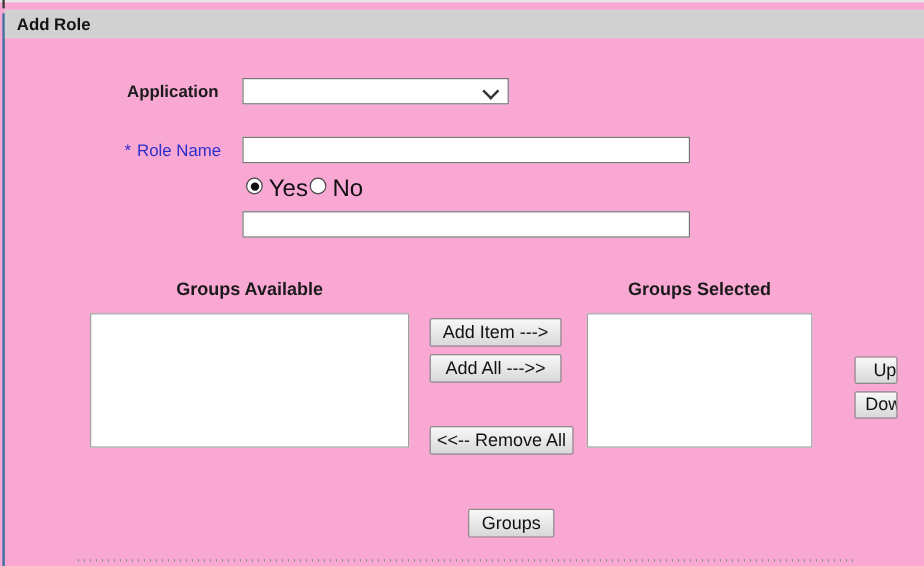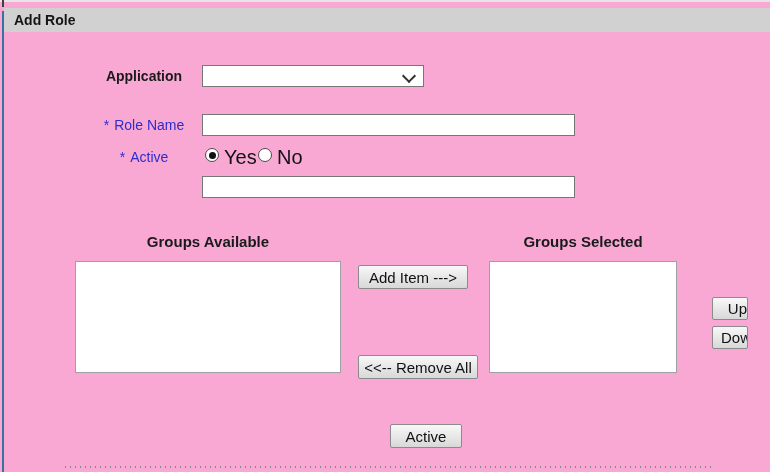--- a/index.html
+++ b/index.html
@@ -89,39 +89,39 @@
     <span class="header-title">Add Role</span>
   </div>
 
   <div class="lbl bold lbl-application">Application</div>
   <select class="app-select"></select>
   <span class="chevron"></span>
 
   <div class="lbl blue lbl-rolename"><span class="req">*</span><span>Role Name</span></div>
   <input type="text" class="txt role-input" value="" style="">
 
-  <div class="lbl blue lbl-active"><span class="req">*</span><span>Active</span></div>
   <span class="radio radio-yes checked">
       <span class="dot"></span>
     </span>
   <span class="radio-label radio-label-yes">Yes</span>
   <span class="radio radio-no"></span>
   <span class="radio-label radio-label-no">No</span>
 
   <input type="text" class="txt desc-input" value="" style="">
 
   <div class="group-header gh-available">Groups Available</div>
   <div class="listbox lb-available"></div>
 
   <button class="btn transfer t1">Add Item ---&gt;</button>
+  <button class="btn transfer t2">Add All ---&gt;&gt;</button>
   <button class="btn transfer t4">&lt;&lt;-- Remove All</button>
 
   <div class="group-header gh-selected">Groups Selected</div>
   <div class="listbox lb-selected"></div>
 
   <button class="btn order-btn up-btn">Up</button>
   <button class="btn order-btn down-btn">Down</button>
 
-  <button class="btn cancel-btn">Active</button>
+  <button class="btn cancel-btn">Groups</button>
 
   <div class="dotted-divider"></div>
 
 </div>
 
 </body></html>

